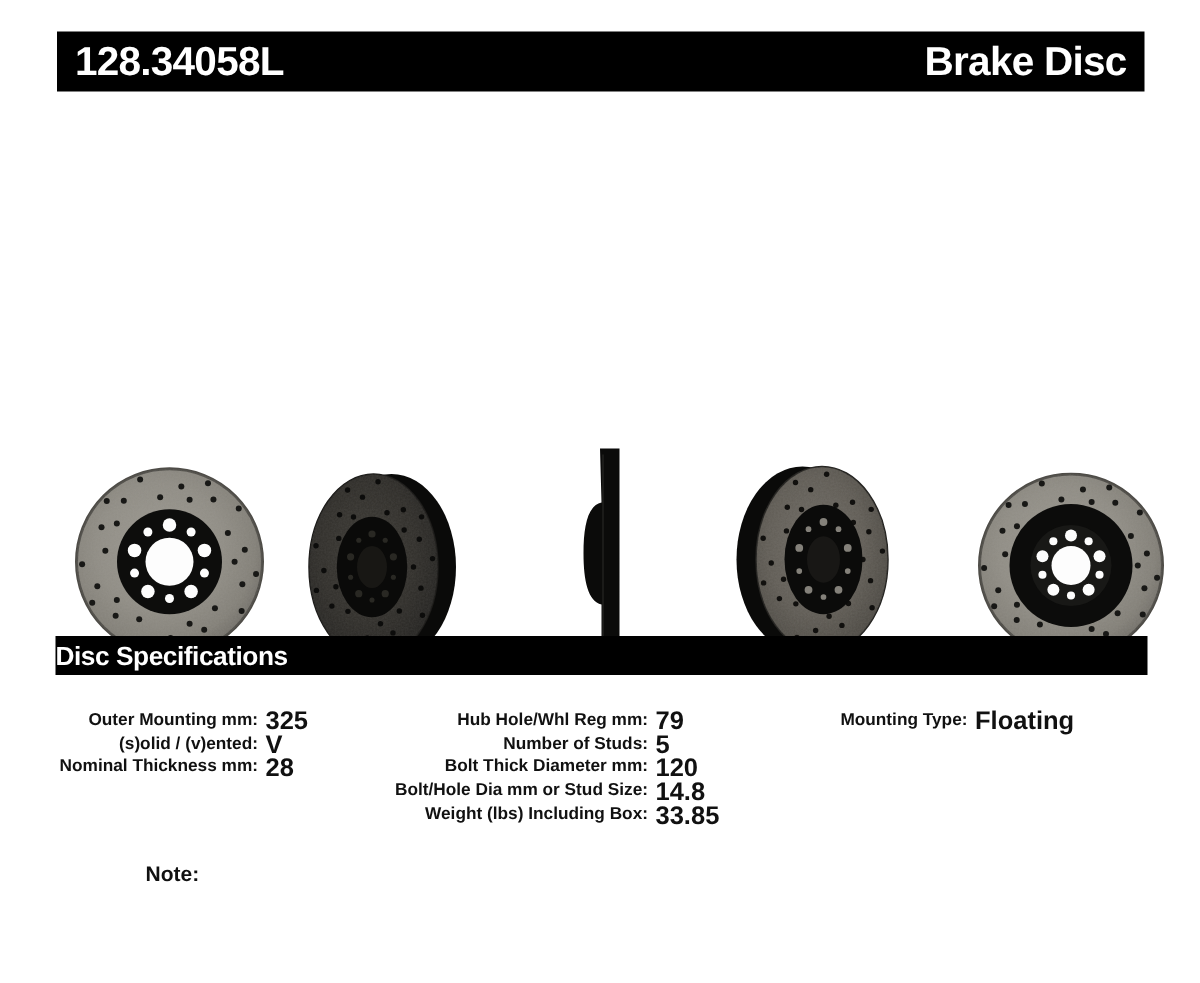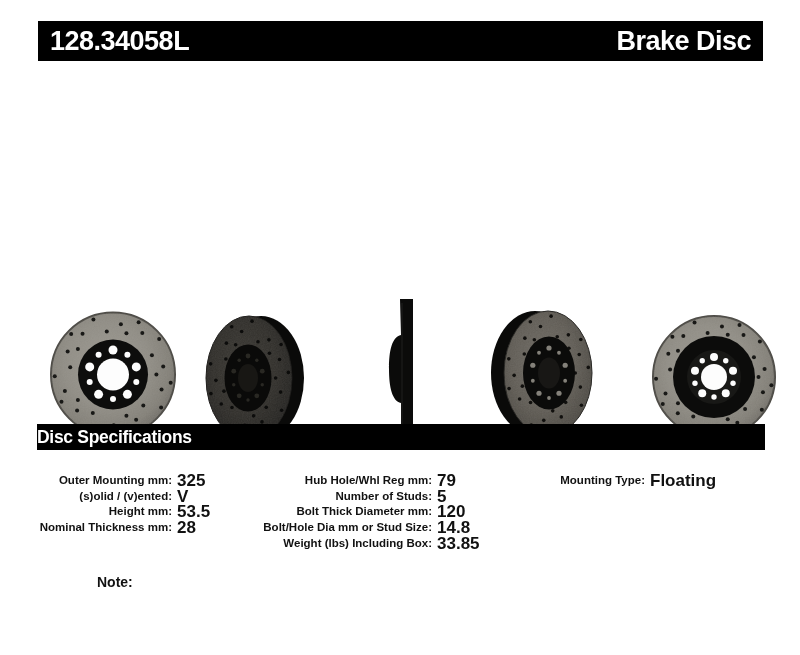--- a/index.html
+++ b/index.html
@@ -292,24 +292,20 @@
   <div class="spec-col col-left">
       <div class="spec-row">
         <span class="spec-label">Outer Mounting mm:</span>
         <span class="spec-value">325</span>
       </div>
       <div class="spec-row">
         <span class="spec-label">(s)olid / (v)ented:</span>
         <span class="spec-value">V</span>
       </div>
       <div class="spec-row">
-        <span class="spec-label">Height mm:</span>
-        <span class="spec-value">53.5</span>
-      </div>
-      <div class="spec-row">
         <span class="spec-label">Nominal Thickness mm:</span>
         <span class="spec-value">28</span>
       </div>
     </div>
   <div class="spec-col col-middle">
       <div class="spec-row">
         <span class="spec-label">Hub Hole/Whl Reg mm:</span>
         <span class="spec-value">79</span>
       </div>
       <div class="spec-row">

